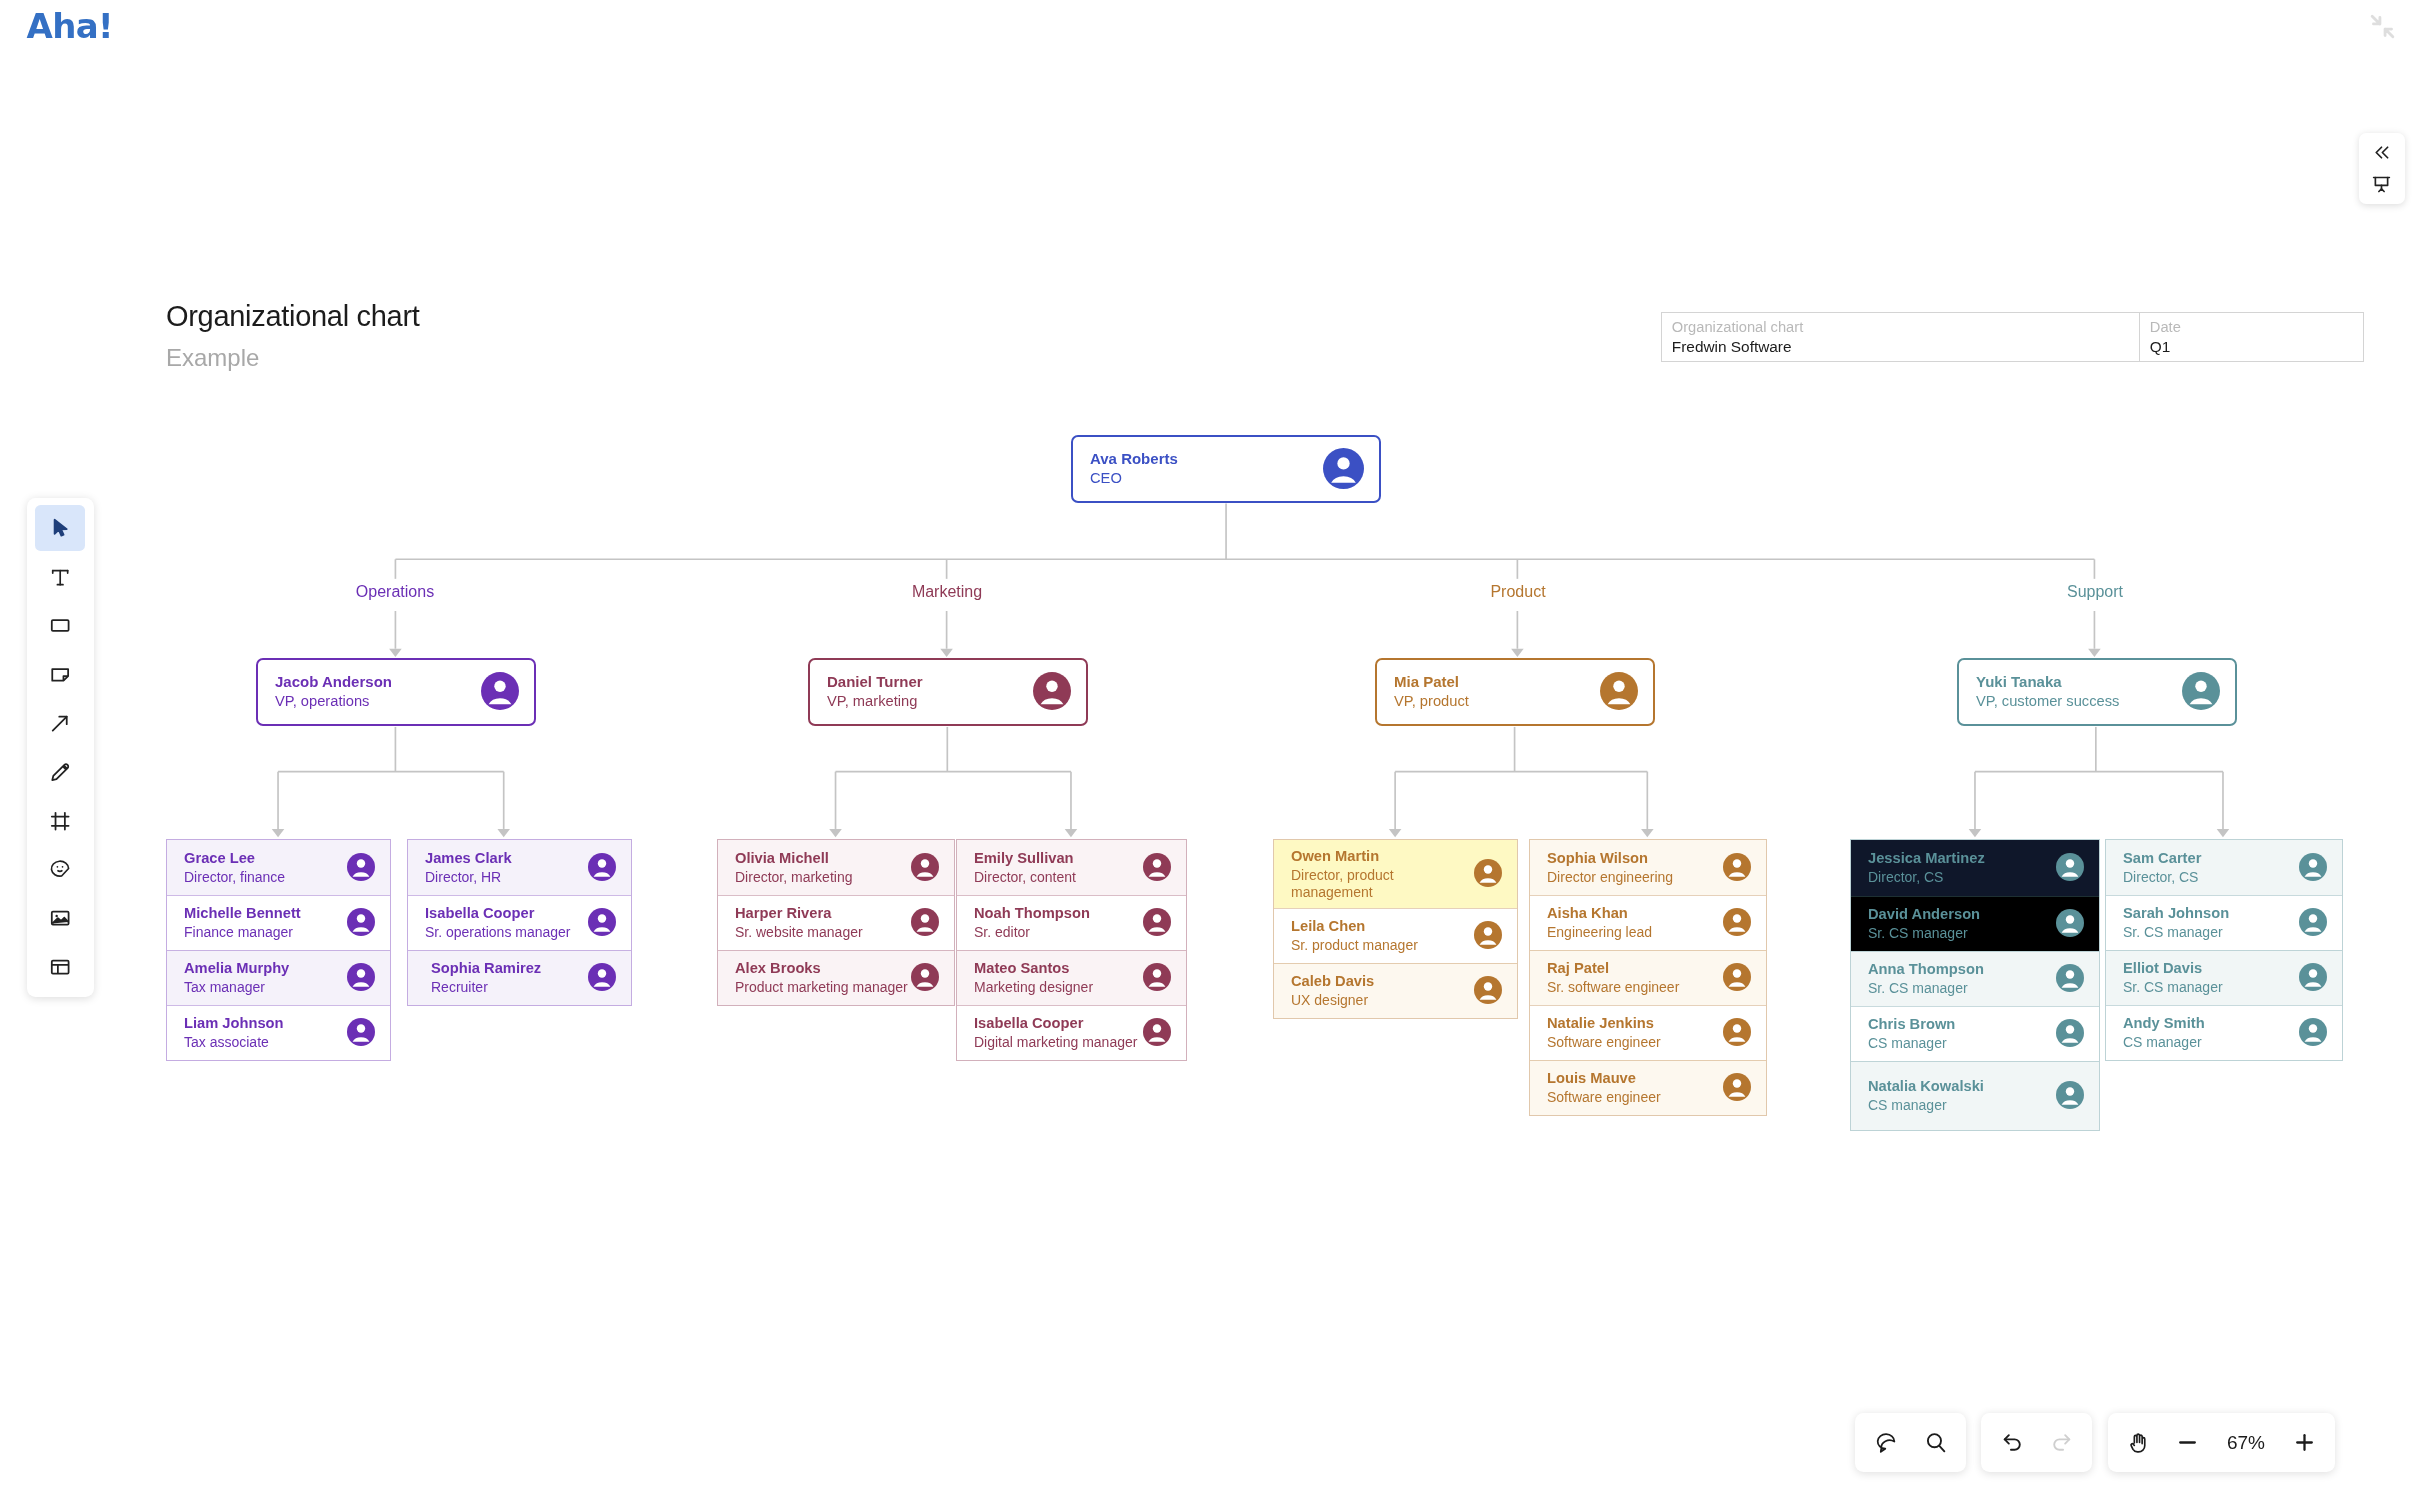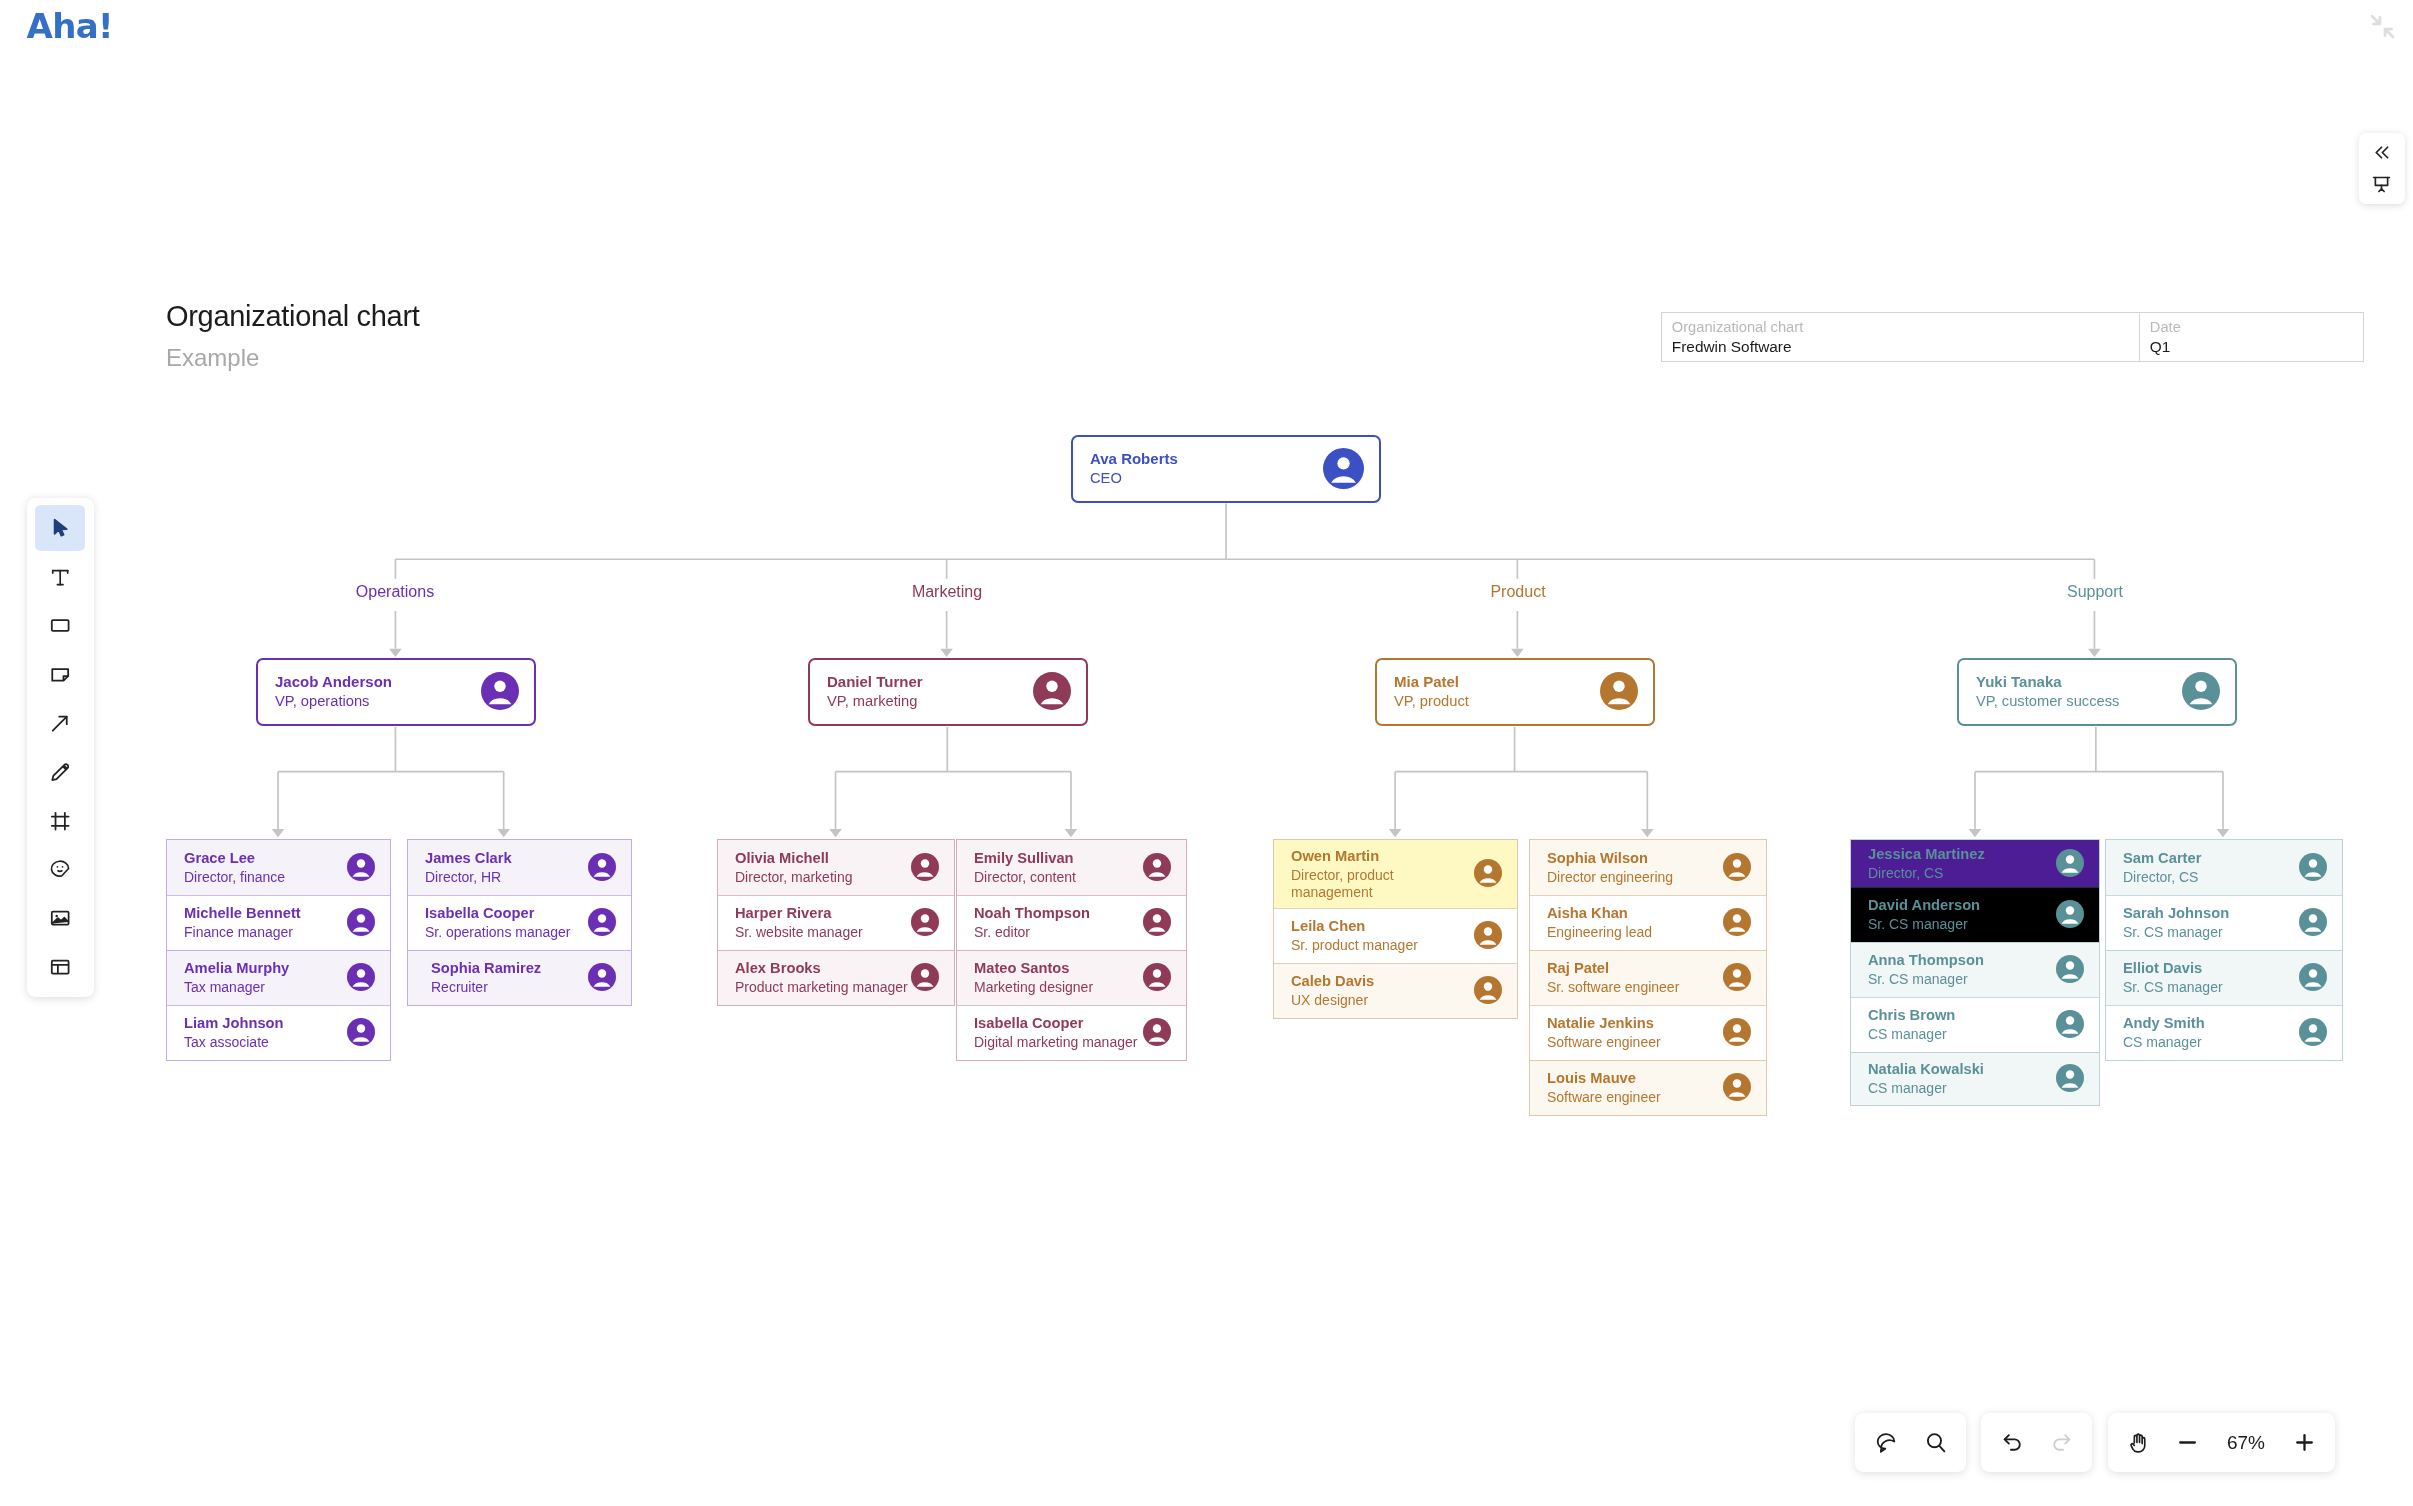--- a/index.html
+++ b/index.html
@@ -578,21 +578,21 @@
           <span class="nm" style="color:#5a9199">Yuki Tanaka</span>
           <span class="ti" style="color:#5a9199">VP, customer success</span>
         </span>
         <span class="av"><svg viewBox="0 0 24 24" width="38" height="38">
             <circle cx="12" cy="12" r="12" fill="#5a9199"></circle>
             <circle cx="12" cy="9" r="3.6" fill="#fff"></circle>
             <path d="M4.8 20.4 a7.8 6.2 0 0 1 14.4 0 Z" fill="#fff"></path>
           </svg></span>
       </div>
       <div class="group" style="left: 1850px; top: 839px; width: 250px; border: 1px solid rgba(90, 145, 153, 0.4); background: rgb(255, 255, 255);">
-        <div class="row" style="height: 47px; background: #4c1d95;">
+        <div class="row" style="height: 56px; background: #0f172a;">
           <span class="txt">
             <span class="nm" style="color:#5a9199">Jessica Martinez</span>
             <span class="ti" style="color:#5a9199">Director, CS</span>
           </span>
           <span class="av"><svg viewBox="0 0 24 24" width="28" height="28">
               <circle cx="12" cy="12" r="12" fill="#5a9199"></circle>
               <circle cx="12" cy="9" r="3.6" fill="#fff"></circle>
               <path d="M4.8 20.4 a7.8 6.2 0 0 1 14.4 0 Z" fill="#fff"></path>
             </svg></span>
         </div>
@@ -622,21 +622,21 @@
           <span class="txt">
             <span class="nm" style="color:#5a9199">Chris Brown</span>
             <span class="ti" style="color:#5a9199">CS manager</span>
           </span>
           <span class="av"><svg viewBox="0 0 24 24" width="28" height="28">
               <circle cx="12" cy="12" r="12" fill="#5a9199"></circle>
               <circle cx="12" cy="9" r="3.6" fill="#fff"></circle>
               <path d="M4.8 20.4 a7.8 6.2 0 0 1 14.4 0 Z" fill="#fff"></path>
             </svg></span>
         </div>
-        <div class="row" style="height: 53px; background: rgb(241, 246, 246); border-top: 1px solid rgba(90, 145, 153, 0.333); gap: 18px;">
+        <div class="row" style="height: 69px; background: rgb(241, 246, 246); border-top: 1px solid rgba(90, 145, 153, 0.333); gap: 18px;">
           <span class="txt">
             <span class="nm" style="color:#5a9199">Natalia Kowalski</span>
             <span class="ti" style="color:#5a9199">CS manager</span>
           </span>
           <span class="av"><svg viewBox="0 0 24 24" width="28" height="28">
               <circle cx="12" cy="12" r="12" fill="#5a9199"></circle>
               <circle cx="12" cy="9" r="3.6" fill="#fff"></circle>
               <path d="M4.8 20.4 a7.8 6.2 0 0 1 14.4 0 Z" fill="#fff"></path>
             </svg></span>
         </div>

